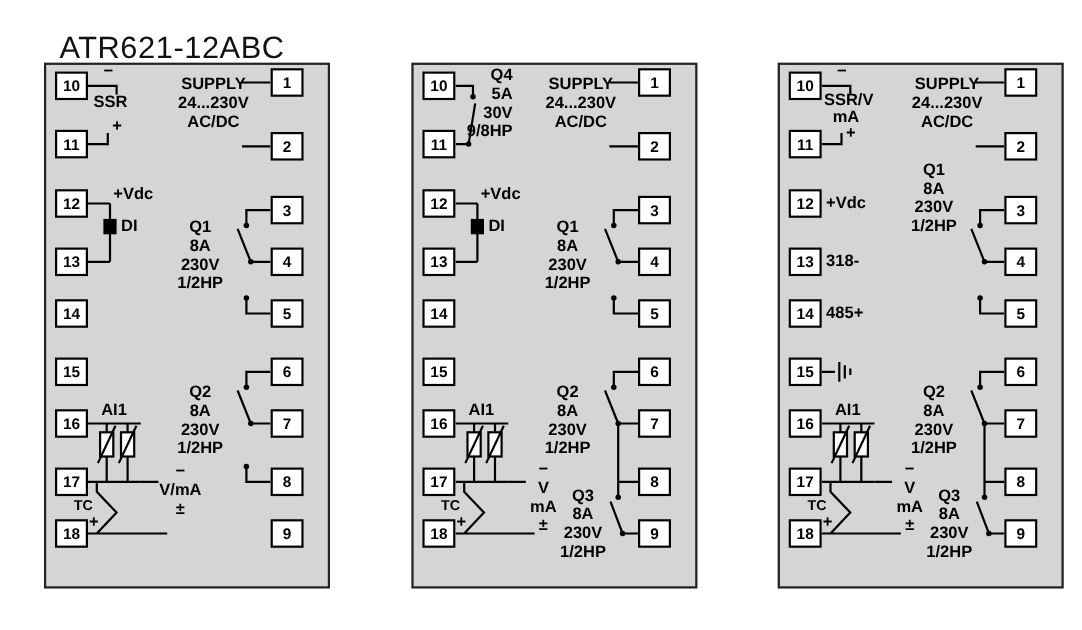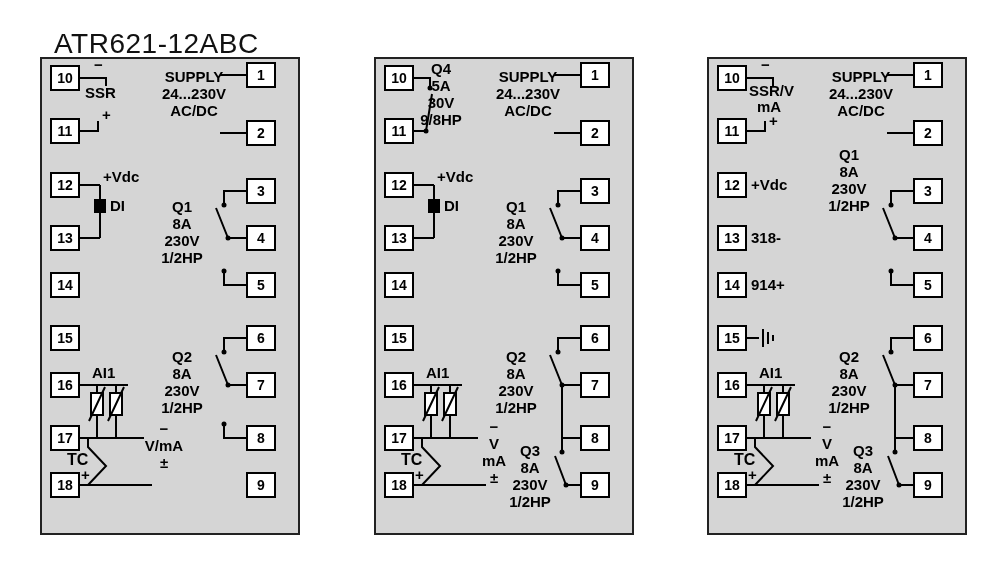--- a/index.html
+++ b/index.html
@@ -3,21 +3,21 @@
 <meta charset="utf-8">
 <style>
   html,body {margin:0;padding:0;background:#ffffff;font-family:"Liberation Sans", sans-serif;color:#000;}
   #canvas {position:relative;width:984px;height:573px;background:#ffffff;overflow:hidden;}
   .panel {position:absolute;top:0;width:300px;height:573px;}
   .title {position:absolute;top:28px;font-size:28px;font-weight:normal;letter-spacing:0.5px;color:#111;white-space:nowrap;}
   .board {position:absolute;left:0;top:57px;width:260px;height:478px;background:#d5d5d5;border:2px solid #222;box-sizing:border-box;}
   .term {position:absolute;width:30px;height:26px;background:#ffffff;border:2px solid #000;box-sizing:border-box;
          font-weight:bold;font-size:14px;text-align:center;line-height:22px;z-index:2;}
   .lbl {position:absolute;font-weight:bold;font-size:15px;white-space:nowrap;z-index:2;line-height:18px;}
-  .sm {font-size:16px;}
+  .sm {font-size:13px;}
   .vblock {position:absolute;font-weight:bold;font-size:15px;text-align:center;line-height:17px;z-index:2;}
   .wires {position:absolute;left:0;top:0;z-index:1;}
   .wires path {stroke:#000;stroke-width:2;fill:none;}
   .wires circle {fill:#000;stroke:none;}
   .sensor-rect {fill:#ffffff;stroke:#000;stroke-width:2;}
   .di-rect {fill:#000;stroke:none;}
 </style>
 </head>
 <body>
 
@@ -175,21 +175,21 @@
     <div class="term" style="left:206px;top:62px">1</div>
     <div class="term" style="left:206px;top:120px">2</div>
     <div class="term" style="left:206px;top:178px">3</div>
     <div class="term" style="left:206px;top:225px">4</div>
     <div class="term" style="left:206px;top:272px">5</div>
     <div class="term" style="left:206px;top:325px">6</div>
     <div class="term" style="left:206px;top:372px">7</div>
     <div class="term" style="left:206px;top:425px">8</div>
     <div class="term" style="left:206px;top:472px">9</div>
 
-    <div class="vblock" style="left:42px;top:60px;width:50px;text-align:center">
+    <div class="vblock" style="left:42px;top:60px;width:50px;text-align:right">
       <div>Q4</div>
       <div>5A</div>
       <div>30V</div>
       <div>9/8HP</div>
     </div>
 
     <div class="vblock" style="left:108px;top:68px;width:92px">
       <div>SUPPLY</div>
       <div>24...230V</div>
       <div>AC/DC</div>
@@ -297,21 +297,21 @@
     <div class="lbl" style="left:62px;top:112px">+</div>
 
     <div class="vblock" style="left:108px;top:68px;width:92px">
       <div>SUPPLY</div>
       <div>24...230V</div>
       <div>AC/DC</div>
     </div>
 
     <div class="lbl" style="left:44px;top:176px">+Vdc</div>
     <div class="lbl" style="left:44px;top:229px">318-</div>
-    <div class="lbl" style="left:44px;top:276px">914+</div>
+    <div class="lbl" style="left:44px;top:276px">485+</div>
 
     <div class="vblock" style="left:119px;top:146px;width:46px">
       <div>Q1</div>
       <div>8A</div>
       <div>230V</div>
       <div>1/2HP</div>
     </div>
 
     <div class="vblock" style="left:119px;top:348px;width:46px">
       <div>Q2</div>

